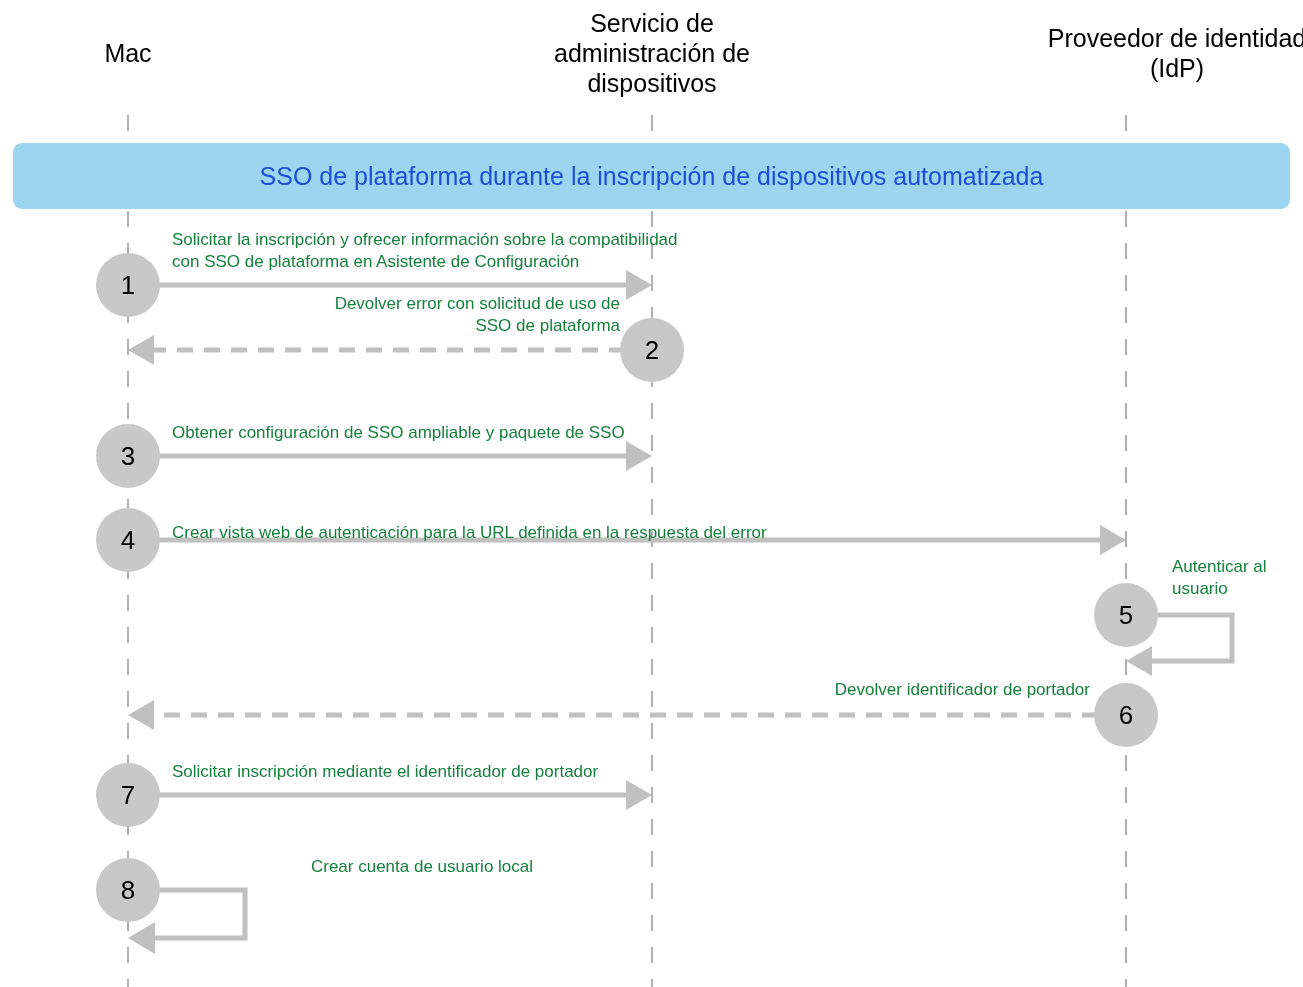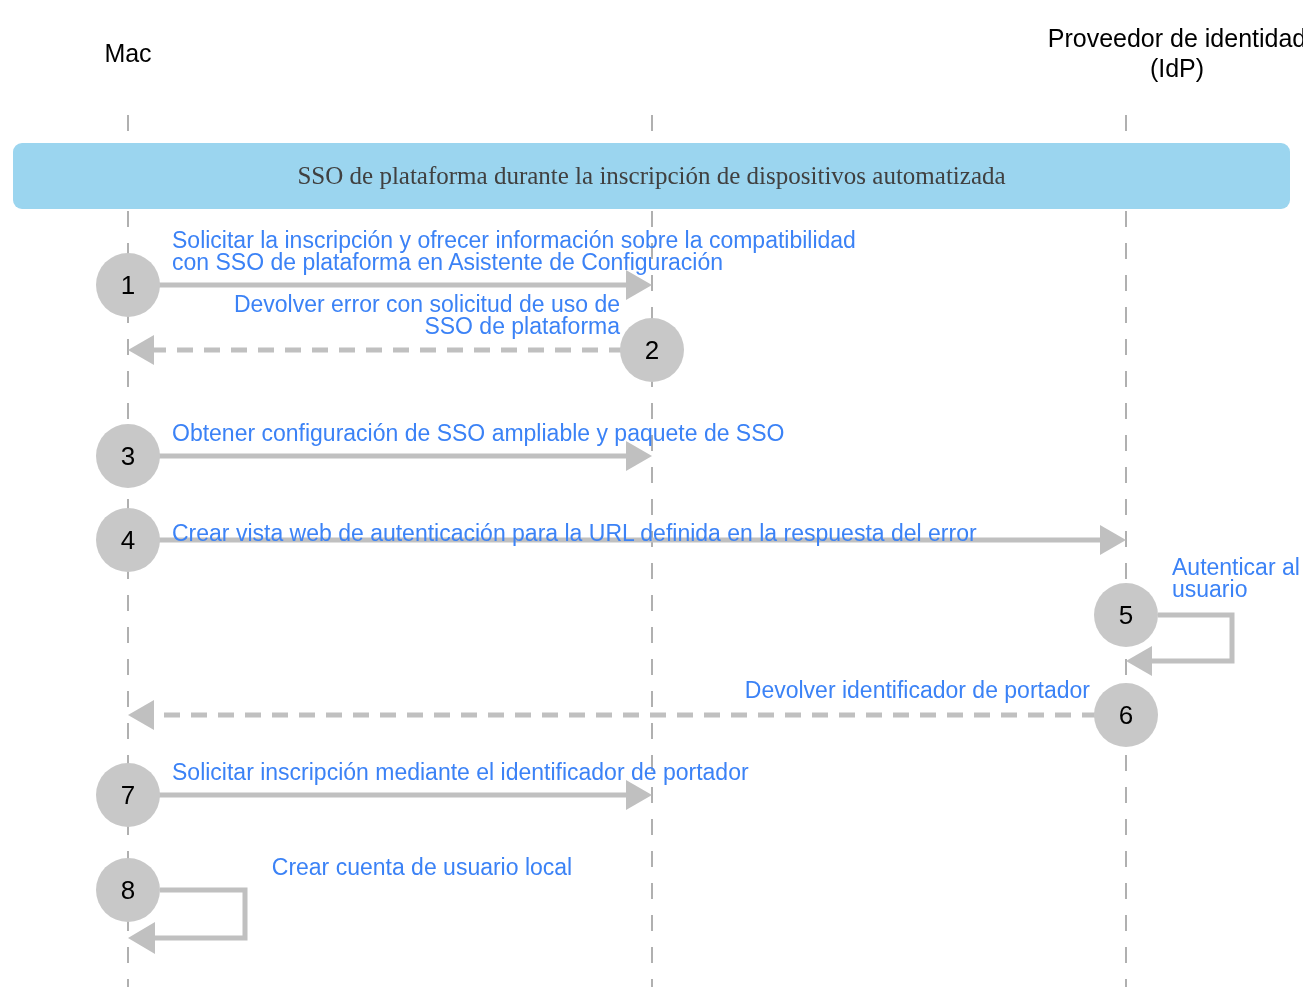--- a/index.html
+++ b/index.html
@@ -41,28 +41,28 @@
     width: 1277px;
     height: 66px;
     background: #9BD5EF;
     border-radius: 9px;
     display: flex;
     align-items: center;
     justify-content: center;
   }
   .banner-text {
     font-size: 25px;
-    color: #404040;
-    font-family: Liberation Serif, serif;
+    color: #1d4ed8;
+    font-family: Liberation Sans, sans-serif;
   }
   .msg-label {
     position: absolute;
-    font-size: 23px;
+    font-size: 17px;
     line-height: 22px;
-    color: #3b82f6;
+    color: #15803d;
     font-family: "Liberation Sans", sans-serif;
     white-space: pre-line;
   }
   .msg-label.right-align {
     text-align: right;
   }
   .step-num {
     position: absolute;
     font-size: 26px;
     color: #000000;
@@ -71,20 +71,23 @@
     width: 64px;
     line-height: 64px;
   }
 </style>
 </head>
 <body>
 
 <div id="stage">
 
   <div class="hdr-label" style="left:28px; top:38px; width:200px;">Mac</div>
+  <div class="hdr-label" style="left:512px; top:8px; width:280px;">Servicio de
+administración de
+dispositivos</div>
   <div class="hdr-label" style="left:1007px; top:23px; width:340px;">Proveedor de identidad
 (IdP)</div>
 
   <svg id="diagram-svg" viewBox="0 0 1303 987" xmlns="http://www.w3.org/2000/svg">
 
     <g>
       <line x1="128" y1="115" x2="128" y2="987" stroke="#B0B0B0" stroke-width="2" stroke-dasharray="16 16"></line>
     </g>
     <g>
       <line x1="652" y1="115" x2="652" y2="987" stroke="#B0B0B0" stroke-width="2" stroke-dasharray="16 16"></line>

